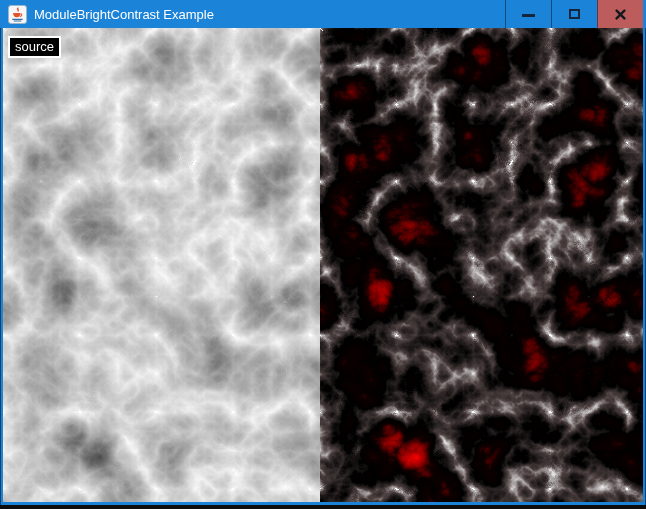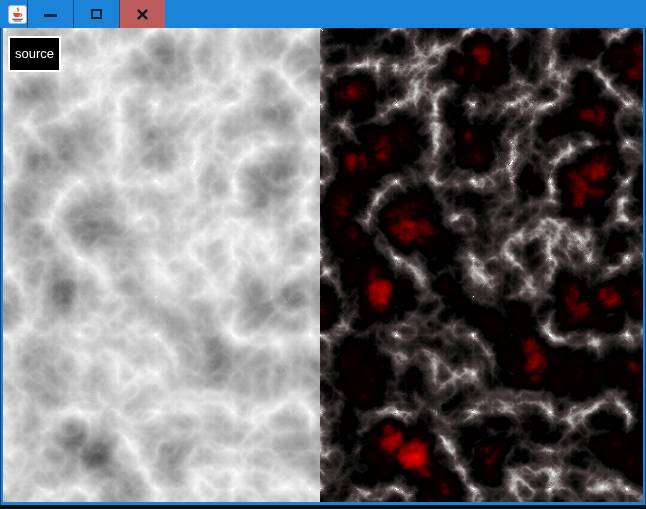--- a/index.html
+++ b/index.html
@@ -37,21 +37,21 @@
   }
   .panel { position:relative; height:474px; overflow:hidden; }
   .panel.left  { width:317px; background:#8a8a8a; }
   .panel.right { width:323px; background:#1a0000; }
   .tex { display:block; position:absolute; left:0; top:0; }
   .img-label {
     position:absolute; left:5px; top:8px;
     background: var(--label-bg, #000);
     color: var(--label-fg, #fff);
     border:2px solid var(--label-border, #fff);
-    font-size:13px; line-height:1.25; padding:8px 5px;
+    font-size:13px; line-height:1.25; padding:1px 5px;
     white-space:nowrap;
   }
   .bottom-strip {
     position:absolute; left:0; bottom:0; width:646px; height:4px;
     background:#0d0d0d;
   }
 </style>
 </head>
 <body>
 
@@ -59,20 +59,21 @@
 
   <div class="titlebar">
     <svg class="app-icon" viewBox="0 0 19 19" aria-hidden="true">
       <rect x="0.5" y="0.5" width="18" height="18" rx="2.5" fill="#f4f6f8" stroke="#9fb6c8"></rect>
       <path d="M10.4 2.8 c-2.8 1.2 1.8 2.2 -0.8 3.6" fill="none" stroke="#e2512a" stroke-width="1.3"></path>
       <path d="M5.1 7.9 h7.4 c0 2.7 -1.5 4.4 -3.7 4.4 s-3.7 -1.7 -3.7 -4.4 z" fill="#e2512a"></path>
       <path d="M12.5 8.8 c1.7 0 1.7 2.5 -0.7 2.7" fill="none" stroke="#e2512a" stroke-width="1.1"></path>
       <path d="M4.3 14.3 h10.4 M5.7 16 h7.6" stroke="#3a6ea5" stroke-width="1.2"></path>
     </svg>
 
+    <span class="title">ModuleBrightContrast Example</span>
 
     <div class="controls">
       <button class="ctl">
         <span class="glyph-min"></span>
       </button>
       <button class="ctl">
         <span class="glyph-max"></span>
       </button>
       <button class="ctl close">
         <svg width="11" height="11" viewBox="0 0 11 11" aria-hidden="true">

